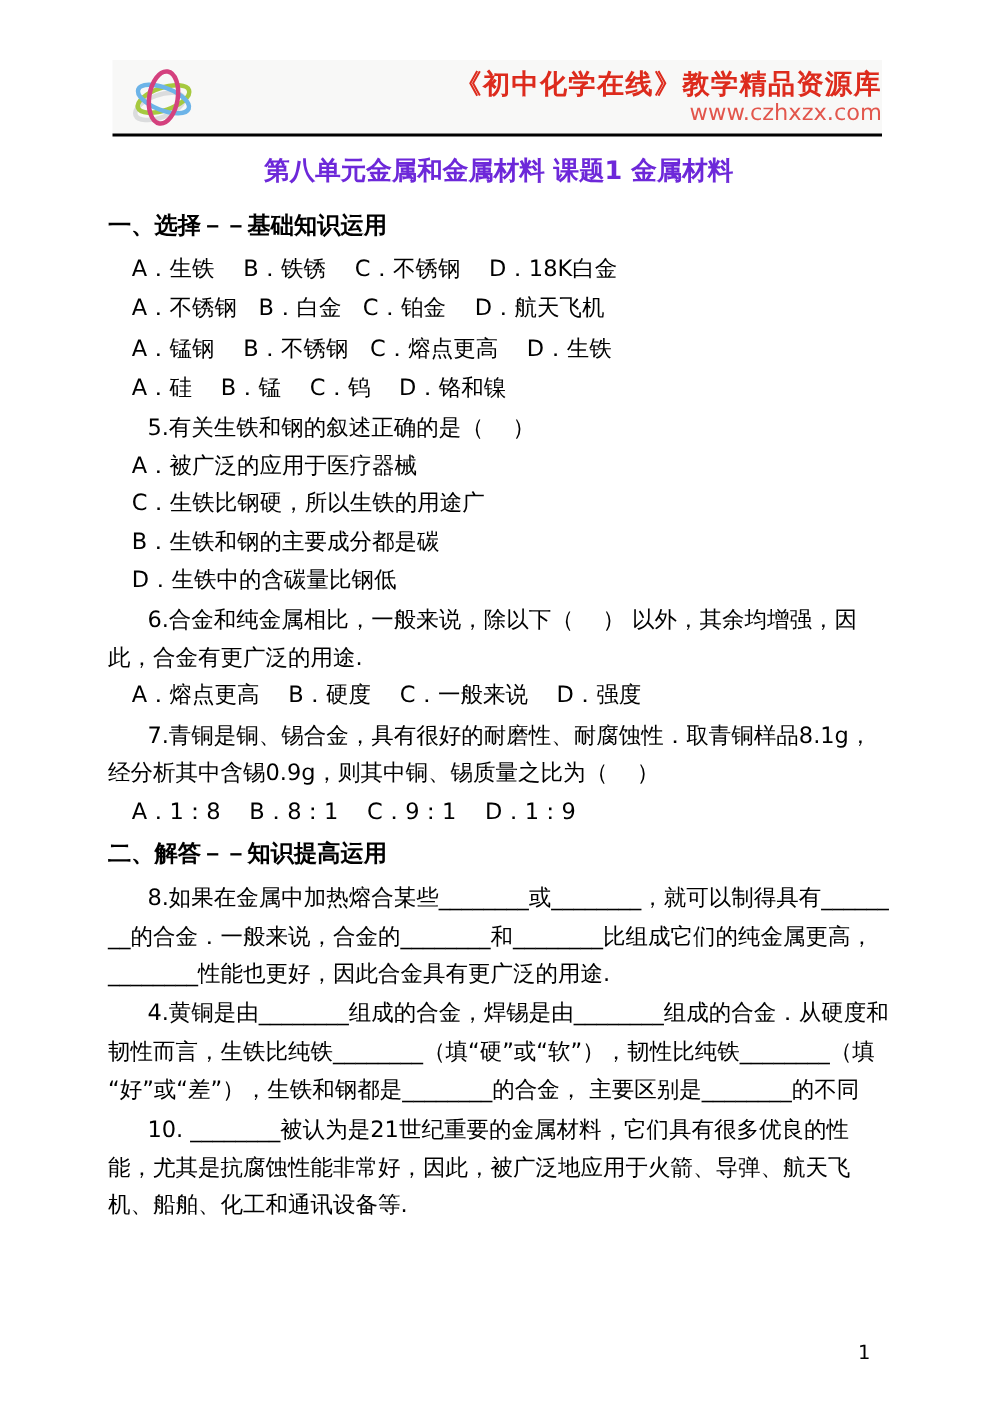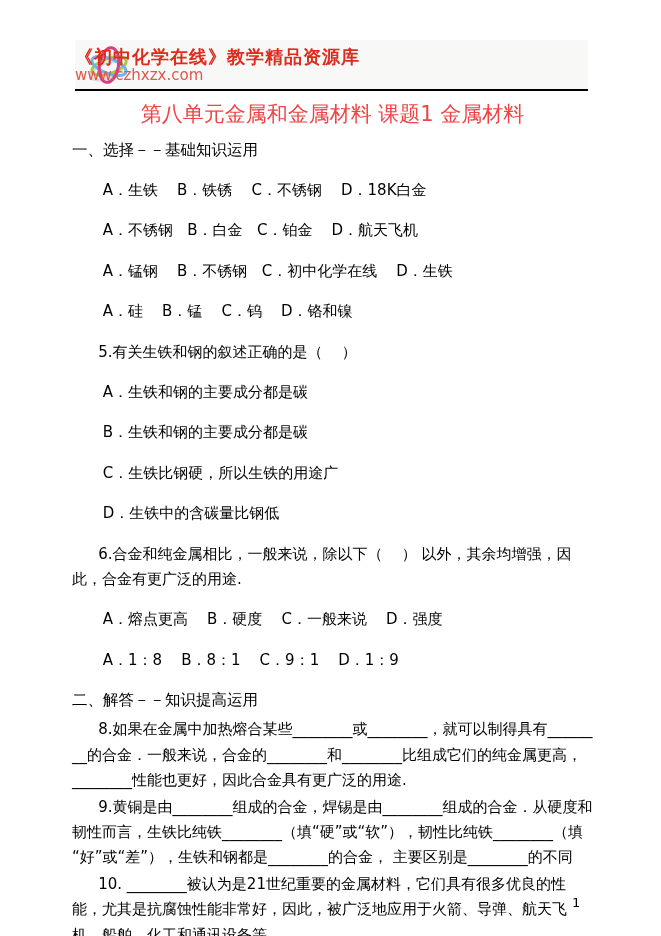--- a/index.html
+++ b/index.html
@@ -14,21 +14,21 @@
 
   
   .banner {
     position: absolute; left: 75px; top: 40px; width: 513px; height: 49px;
     background: #f8f8f7;
     display: flex; align-items: center;
   }
   .logo-wrap { position: absolute; left: 10px; top: 3px; width: 48px; height: 46px; }
   .banner-text {
     position: absolute; left: 0; right: 0; top: 0; height: 100%;
-    display: flex; flex-direction: column; align-items: flex-start; justify-content: center;
+    display: flex; flex-direction: column; align-items: flex-end; justify-content: center;
   }
   .site-name {
     color: #dd2b1d; font-weight: bold; font-size: 18px; line-height: 22px;
     letter-spacing: 1px; white-space: pre;
   }
   .site-url {
     color: #e2564c; font-size: 15px; line-height: 15px; text-decoration: none;
     cursor: pointer;
   }
   .separator {
@@ -36,34 +36,34 @@
     background: #000000;
   }
 
   
   .content {
     position: absolute; left: 72px; top: 98px; width: 521px;
     font-size: 15px;
   }
   .doc-title {
     margin: 4px 0 12px; text-align: center;
-    color: #ef4444; font-size: 21px; font-weight: normal; line-height: 24px;
+    color: #6d28d9; font-size: 17px; font-weight: bold; line-height: 24px;
     white-space: pre-wrap;
   }
   .sec-heading {
-    margin: 3px 0 4px; font-size: 15.5px; font-weight: normal; line-height: 25px;
+    margin: 3px 0 4px; font-size: 15.5px; font-weight: bold; line-height: 25px;
     white-space: pre-wrap;
   }
   .q { margin: 0 0 1px; }
   .stem {
     margin: 0; line-height: 25.4px; text-indent: 1.75em;
     white-space: pre-wrap; word-break: break-all;
   }
   .opt {
-    margin: 15px; line-height: 25.4px; padding-left: 1.05em;
+    margin: 0; line-height: 25.4px; padding-left: 1.05em;
     white-space: pre-wrap; word-break: break-all;
   }
   .page-num {
     position: absolute; left: 572px; top: 895px;
     font-size: 13px; color: #000000;
   }
 </style>
 </head>
 <body>
 
@@ -94,52 +94,53 @@
 
     <div class="q">
       <p class="opt">A．生铁    B．铁锈    C．不锈钢    D．18K白金</p>
     </div>
 
     <div class="q">
       <p class="opt">A．不锈钢   B．白金   C．铂金    D．航天飞机</p>
     </div>
 
     <div class="q">
-      <p class="opt">A．锰钢    B．不锈钢   C．初中化学在线    D．生铁</p>
+      <p class="opt">A．锰钢    B．不锈钢   C．熔点更高    D．生铁</p>
     </div>
 
     <div class="q">
       <p class="opt">A．硅    B．锰    C．钨    D．铬和镍</p>
     </div>
 
     <div class="q">
       <p class="stem">5.有关生铁和钢的叙述正确的是（    ）</p>
-      <p class="opt">A．生铁和钢的主要成分都是碳</p>
+      <p class="opt">A．被广泛的应用于医疗器械</p>
+      <p class="opt">C．生铁比钢硬，所以生铁的用途广</p>
       <p class="opt">B．生铁和钢的主要成分都是碳</p>
-      <p class="opt">C．生铁比钢硬，所以生铁的用途广</p>
       <p class="opt">D．生铁中的含碳量比钢低</p>
     </div>
 
     <div class="q">
       <p class="stem">6.合金和纯金属相比，一般来说，除以下（    ） 以外，其余均增强，因此，合金有更广泛的用途.</p>
       <p class="opt">A．熔点更高    B．硬度    C．一般来说    D．强度</p>
     </div>
 
     <div class="q">
+      <p class="stem">7.青铜是铜、锡合金，具有很好的耐磨性、耐腐蚀性．取青铜样品8.1g，经分析其中含锡0.9g，则其中铜、锡质量之比为（    ）</p>
       <p class="opt">A．1：8    B．8：1    C．9：1    D．1：9</p>
     </div>
 
     <div class="sec-heading">二、解答－－知识提高运用</div>
 
     <div class="q">
       <p class="stem">8.如果在金属中加热熔合某些________或________，就可以制得具有________的合金．一般来说，合金的________和________比组成它们的纯金属更高， ________性能也更好，因此合金具有更广泛的用途.</p>
     </div>
 
     <div class="q">
-      <p class="stem">9.黄铜是由________组成的合金，焊锡是由________组成的合金．从硬度和韧性而言，生铁比纯铁________（填“硬”或“软”），韧性比纯铁________（填“好”或“差”），生铁和钢都是________的合金， 主要区别是________的不同</p>
+      <p class="stem">4.黄铜是由________组成的合金，焊锡是由________组成的合金．从硬度和韧性而言，生铁比纯铁________（填“硬”或“软”），韧性比纯铁________（填“好”或“差”），生铁和钢都是________的合金， 主要区别是________的不同</p>
     </div>
 
     <div class="q">
       <p class="stem">10. ________被认为是21世纪重要的金属材料，它们具有很多优良的性能，尤其是抗腐蚀性能非常好，因此，被广泛地应用于火箭、导弹、航天飞机、船舶、化工和通讯设备等.</p>
     </div>
   </div>
 
   <div class="page-num">1</div>
 </div>
 

